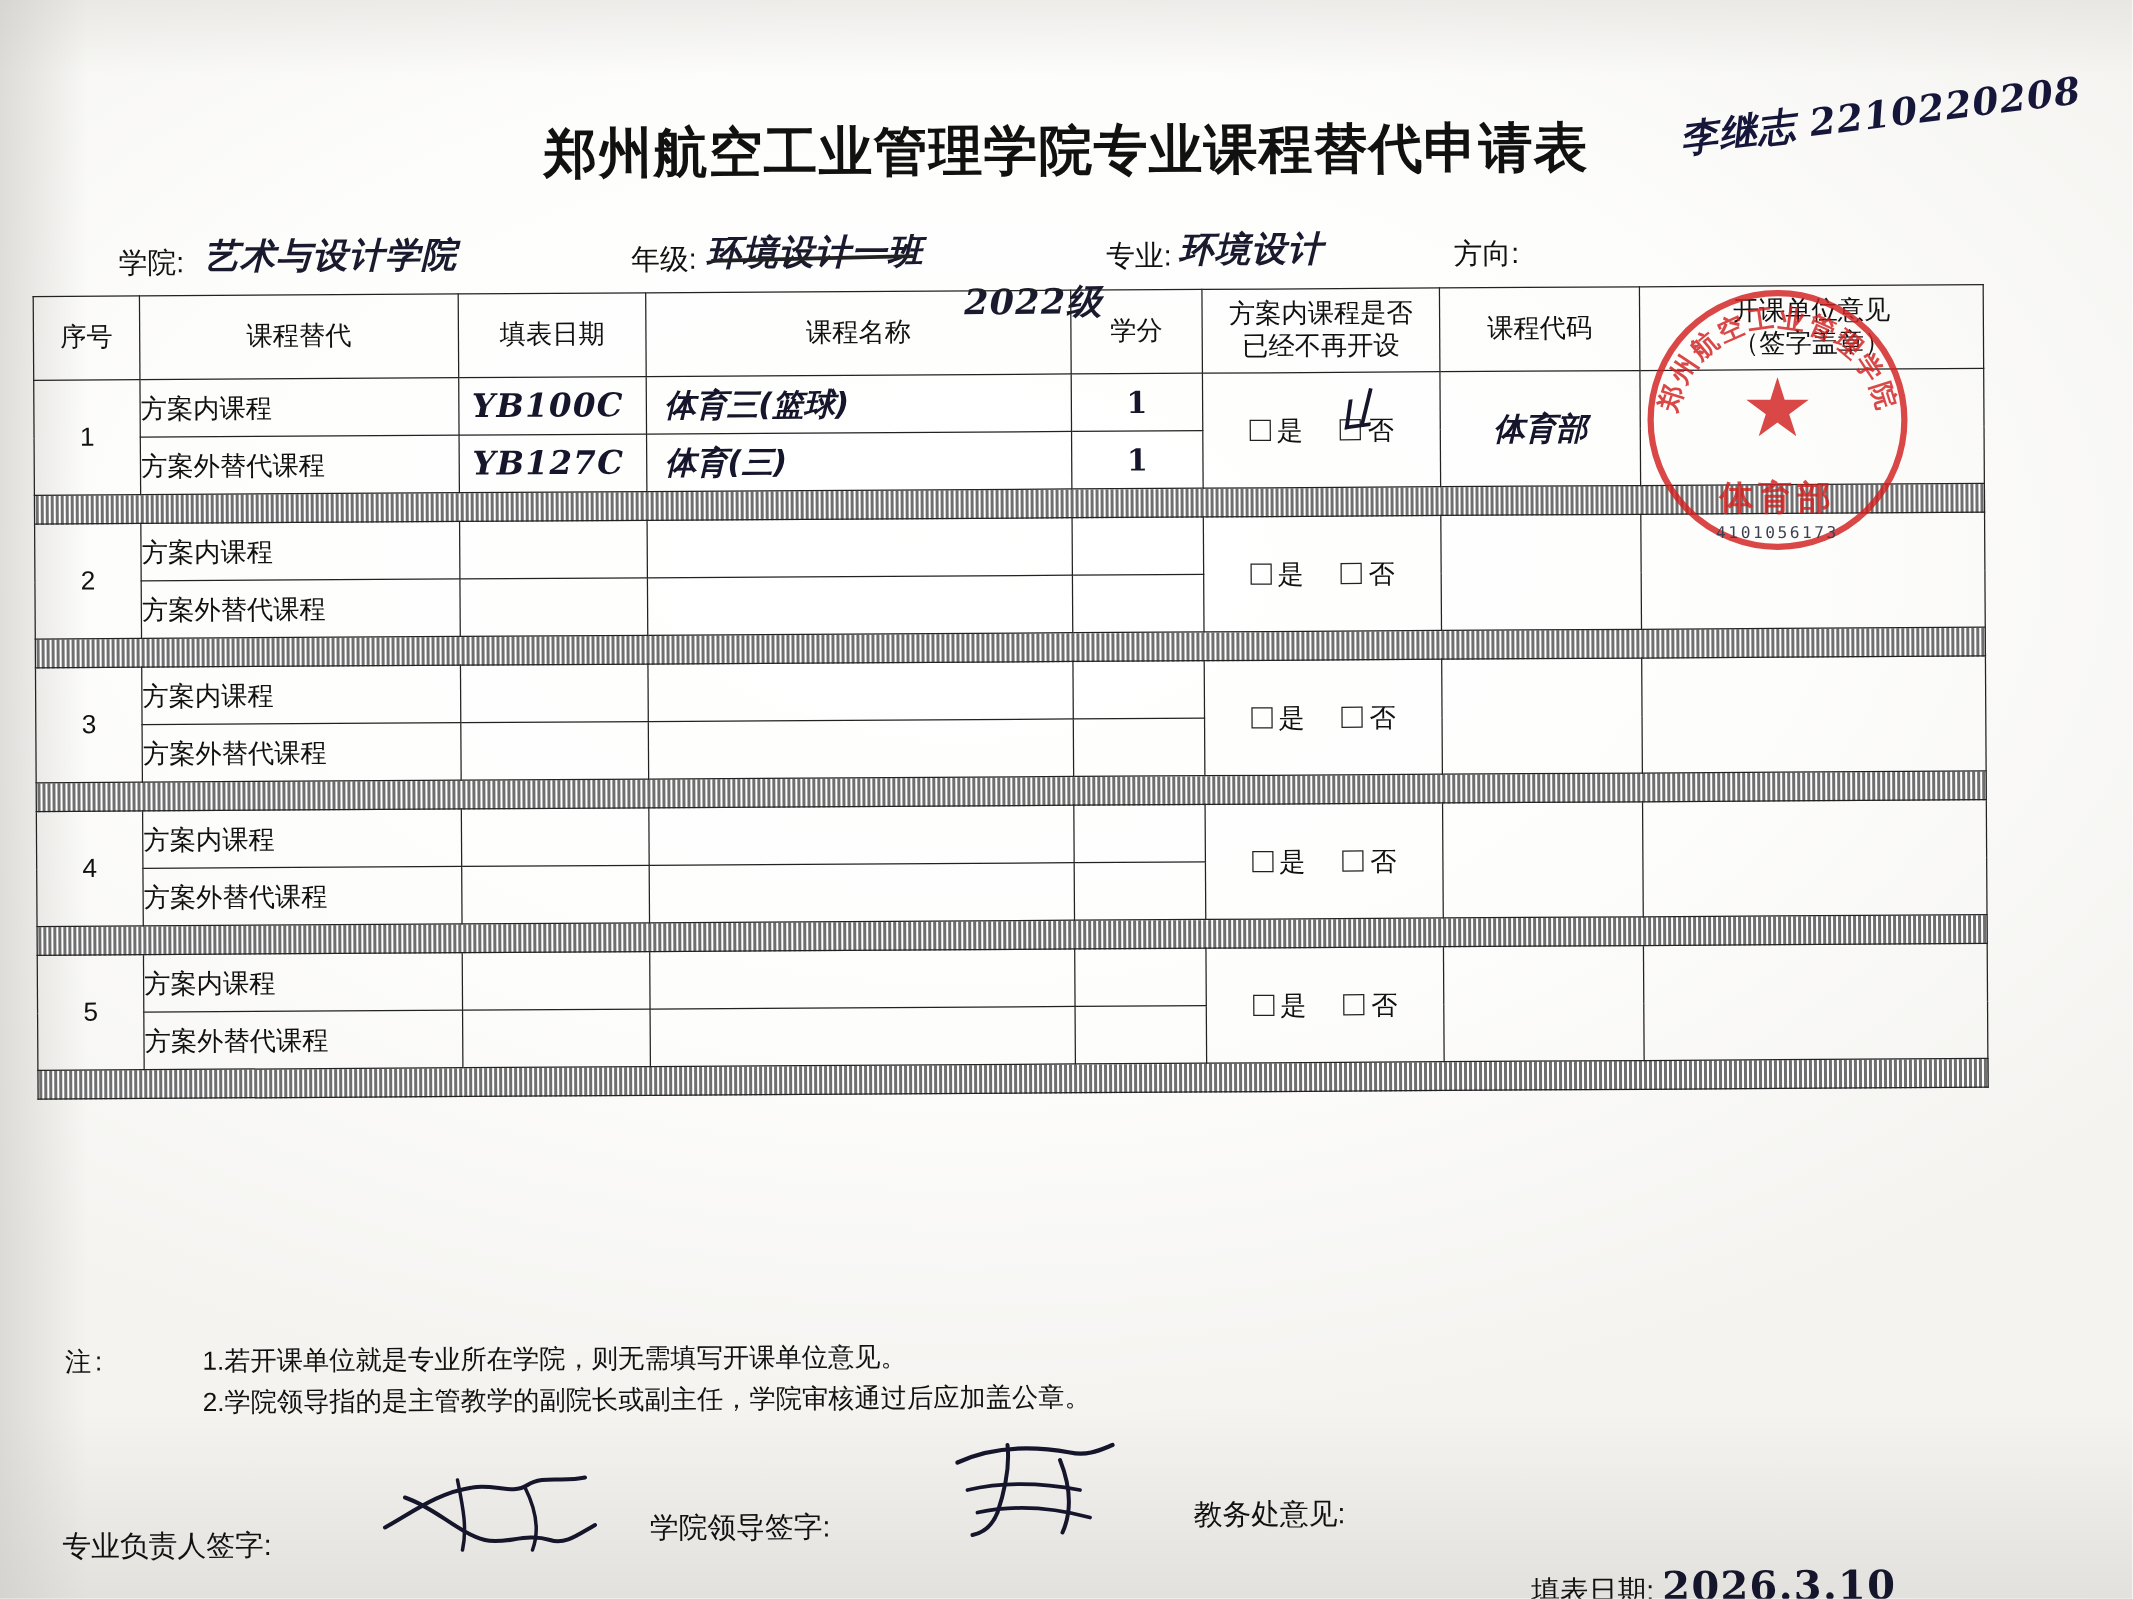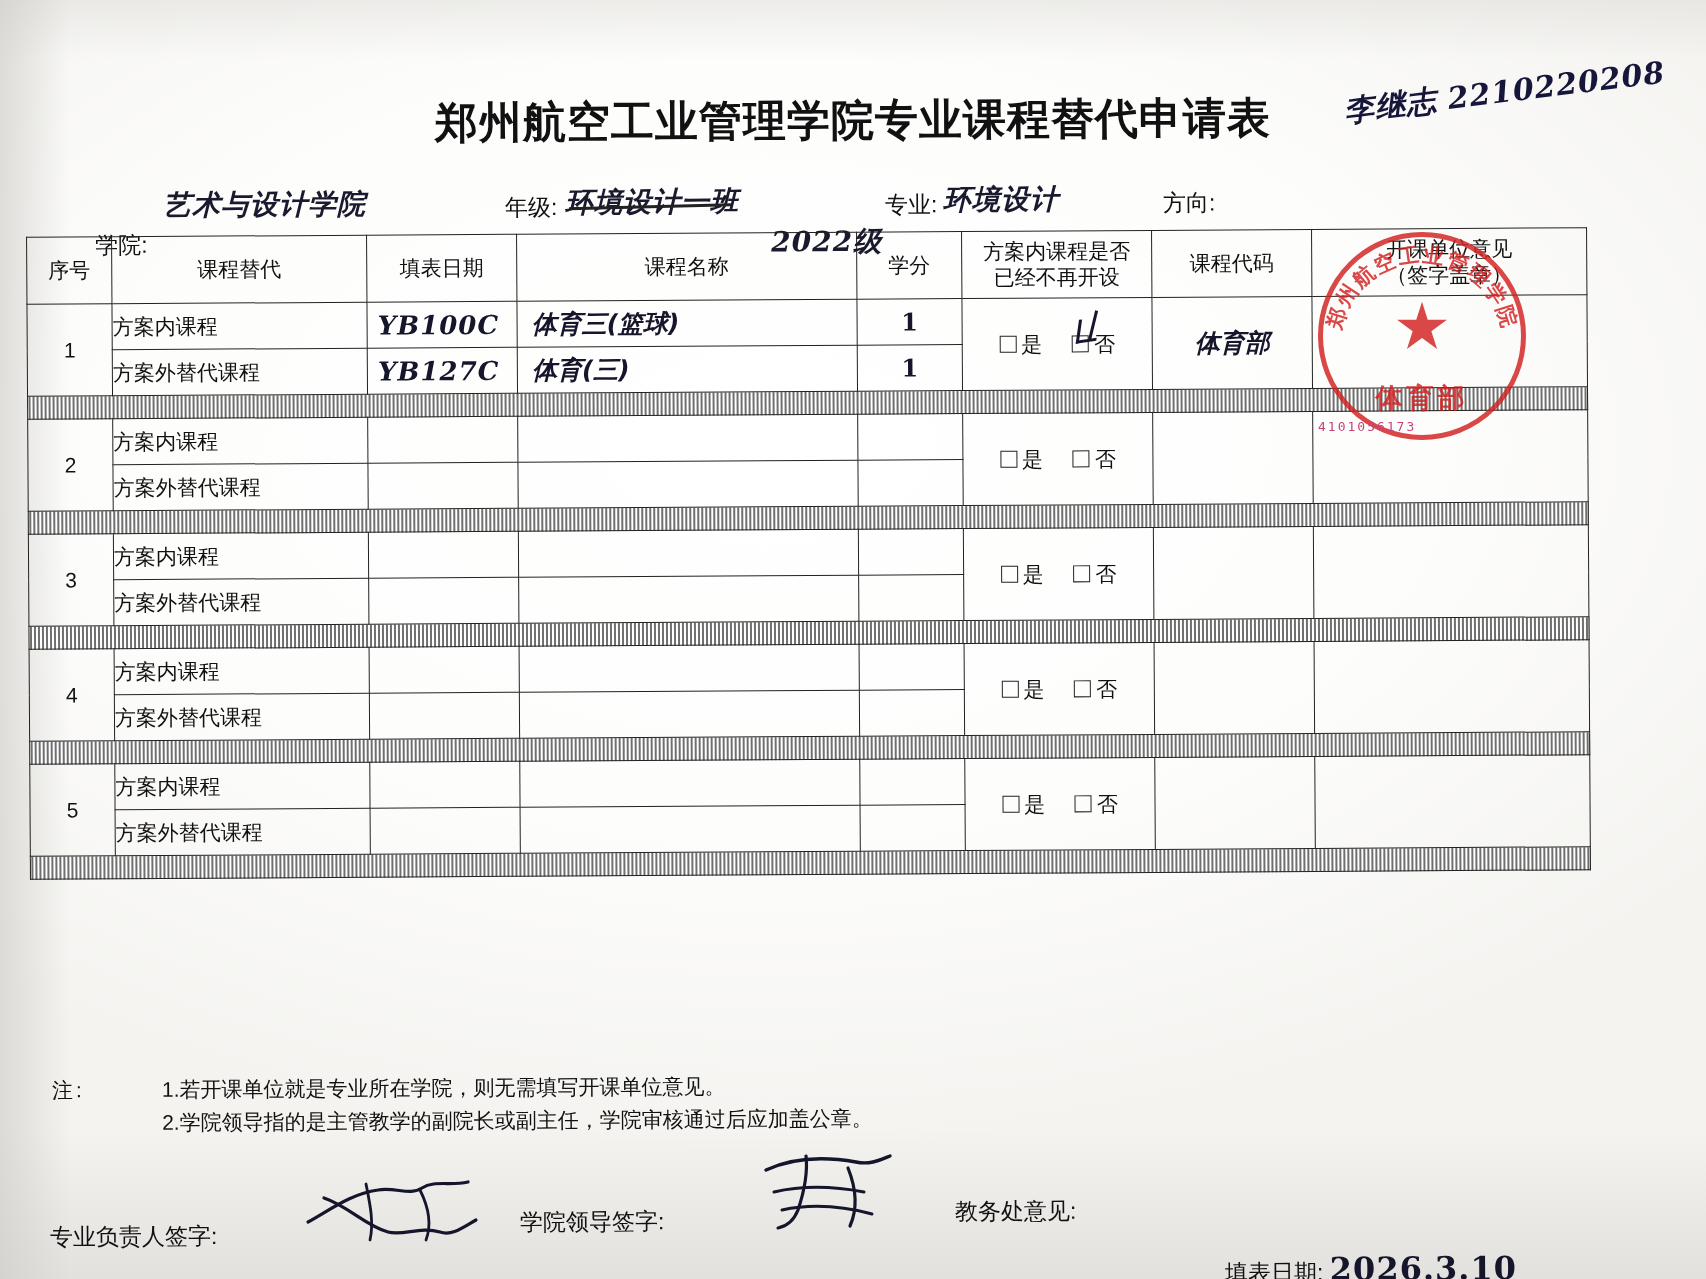--- a/index.html
+++ b/index.html
@@ -325,40 +325,41 @@
     font-size: 27px;
     font-weight: bold;
     letter-spacing: 4px;
     font-family: "DejaVu Sans", "Liberation Sans", sans-serif;
   }
   #stamp .code-text {
     position: absolute;
     left: 0;
     bottom: 6px;
     width: 100%;
-    color: #be185d;
+    text-align: center;
+    color: #0f172a;
     font-size: 13px;
     letter-spacing: 2px;
     font-family: "DejaVu Sans Mono", monospace;
   }
 </style>
 </head>
 <body>
 
 <div id="paper"></div>
 <div id="shade-top"></div>
 <div id="shade-left"></div>
 <div id="shade-bottom"></div>
 
 <div id="student-mark">李继志 2210220208</div>
 
 <div id="title">郑州航空工业管理学院专业课程替代申请表</div>
 
 <div id="header-line">
-  <span class="hf-label" style="left:0px;margin-top:35px;">学院:</span>
+  <span class="hf-label" style="left:0px;">学院:</span>
   <span class="hf-value hand" style="left:68px;">艺术与设计学院</span>
 
   <span class="hf-label" style="left:410px;">年级:</span>
   <span class="hf-value hand" style="left:470px;">环境设计一班</span>
   <span id="grade-strike"></span>
   <span class="hf-value hand" style="left:676px;margin-top:41px;">2022级</span>
 
   <span class="hf-label" style="left:790px;">专业:</span>
   <span class="hf-value hand" style="left:848px;">环境设计</span>
 

